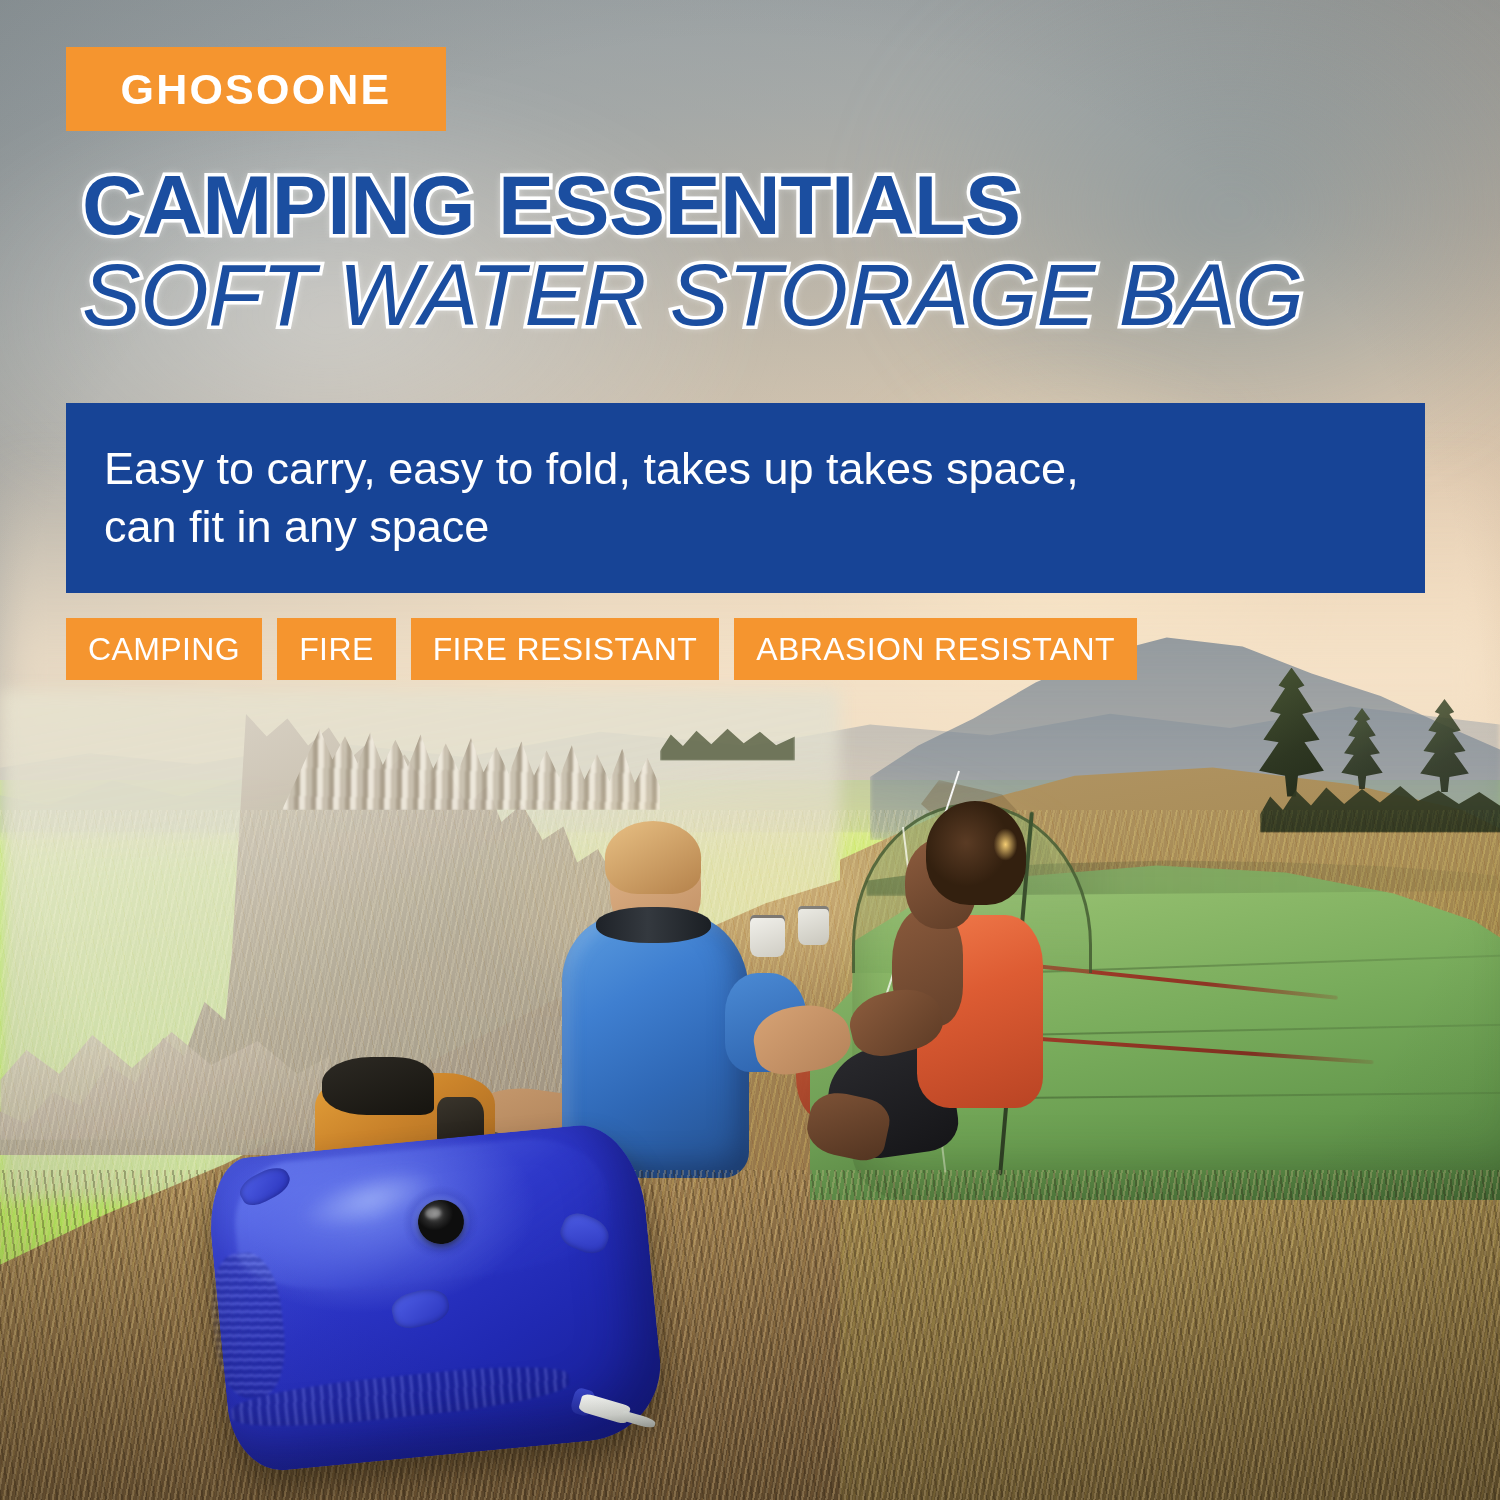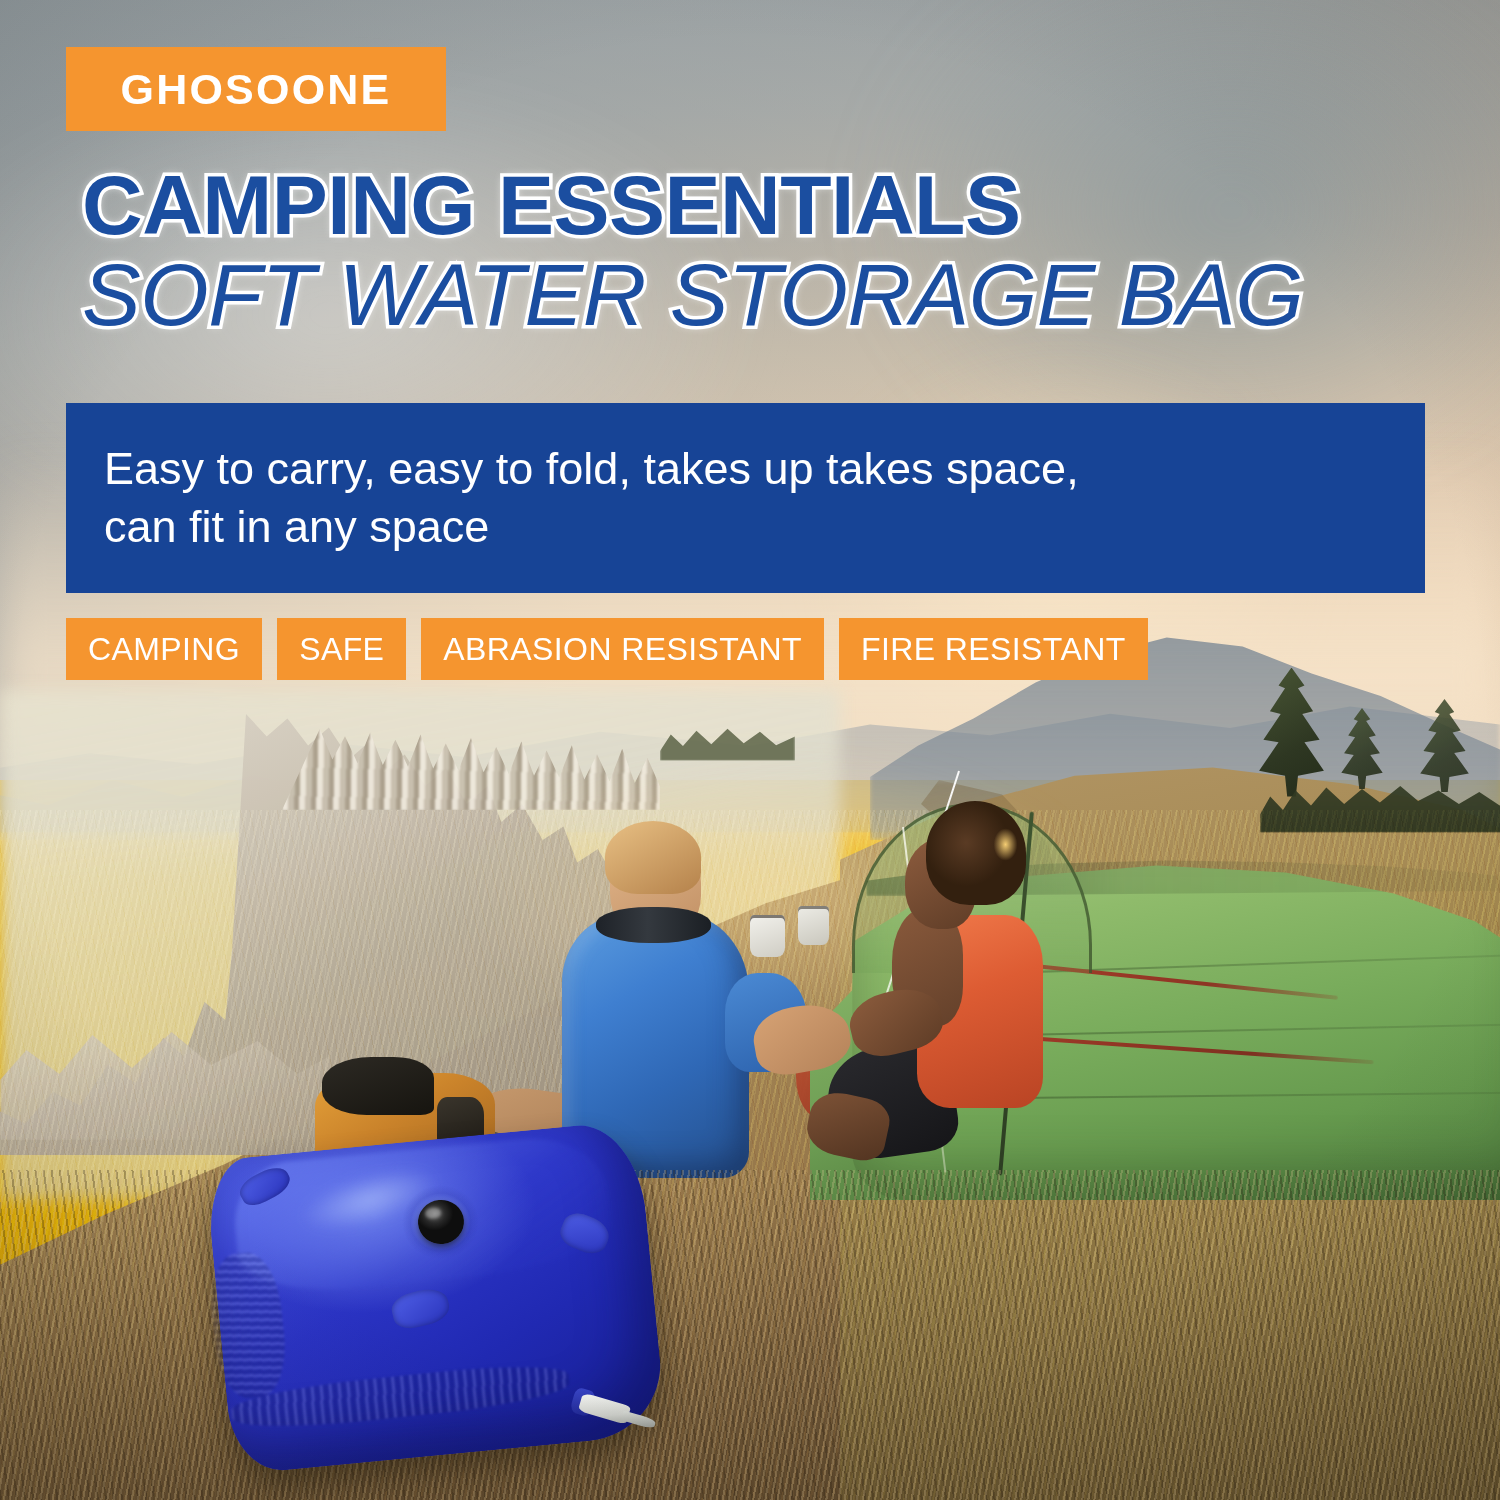--- a/index.html
+++ b/index.html
@@ -7,21 +7,21 @@
   html,body { background:#fff; }
   body {
     font-family:"Liberation Sans", sans-serif;
     width:1500px; height:1500px; overflow:hidden;
   }
 
   .poster {
     position:relative;
     width:1500px; height:1500px;
     overflow:hidden;
-    background:#eab308;
+    background:#bef264;
   }
 
   
   .photo { position:absolute; inset:0; overflow:hidden; }
 
   
   .sky {
     position:absolute; left:0; top:0; width:100%; height:52%;
     background:
       linear-gradient(118deg, rgba(150,160,165,.85) 0%, rgba(166,168,166,.55) 26%, rgba(196,186,172,.30) 48%, rgba(226,200,170,.25) 70%, rgba(236,206,176,.35) 100%),
@@ -626,23 +626,23 @@
       <span>Easy to carry, easy to fold, takes up takes space,</span><br>
       <span>can fit in any space</span>
     </div>
   </div>
 
   <div class="tags">
     <div class="tag">
       <span class="txt">CAMPING</span>
     </div>
     <div class="tag">
-      <span class="txt">SAFE</span>
+      <span class="txt">FIRE</span>
+    </div>
+    <div class="tag">
+      <span class="txt">FIRE RESISTANT</span>
     </div>
     <div class="tag">
       <span class="txt">ABRASION RESISTANT</span>
     </div>
-    <div class="tag">
-      <span class="txt">FIRE RESISTANT</span>
-    </div>
   </div>
 
 </div>
 
 </body></html>

